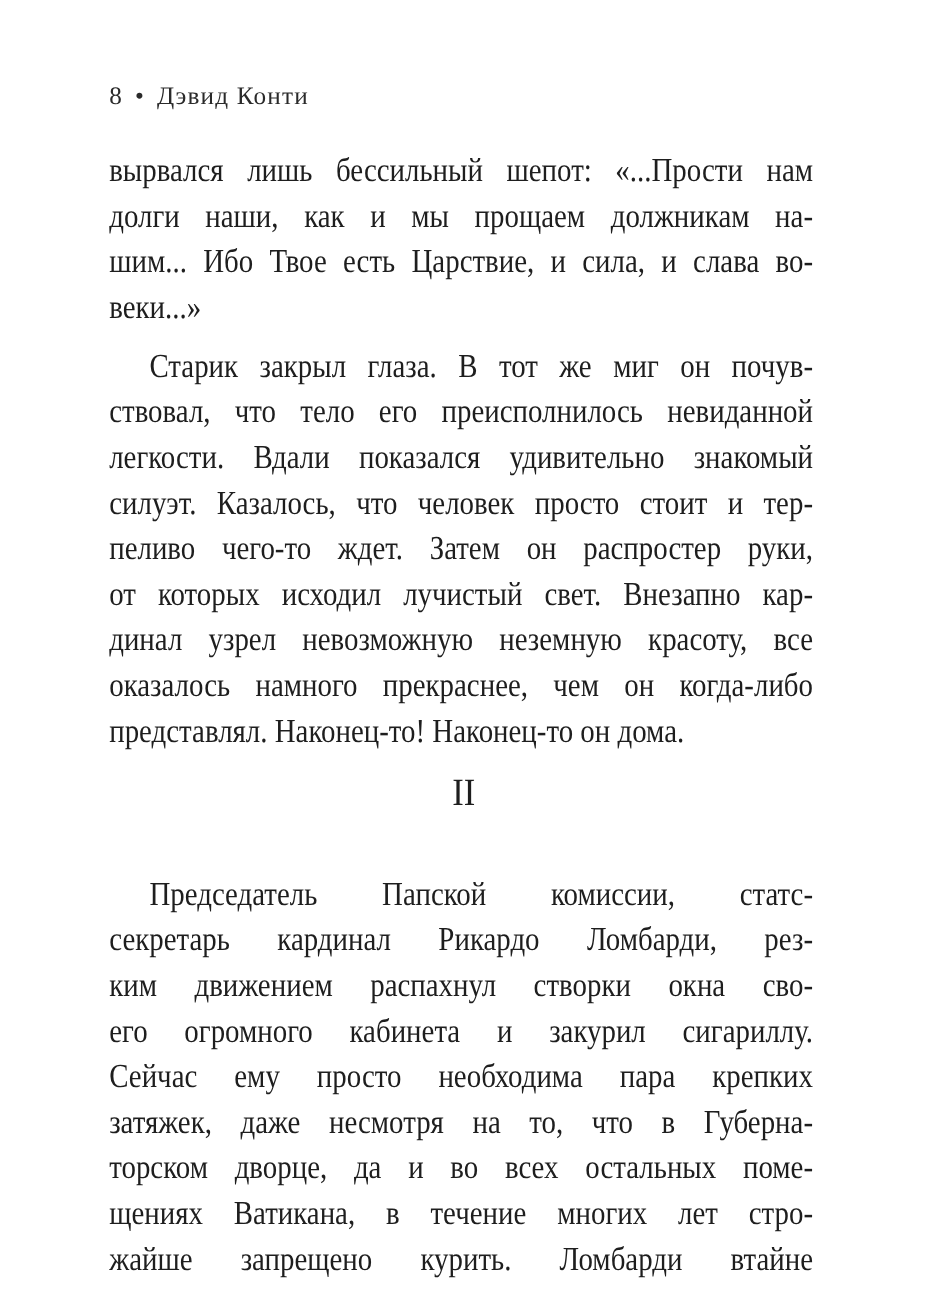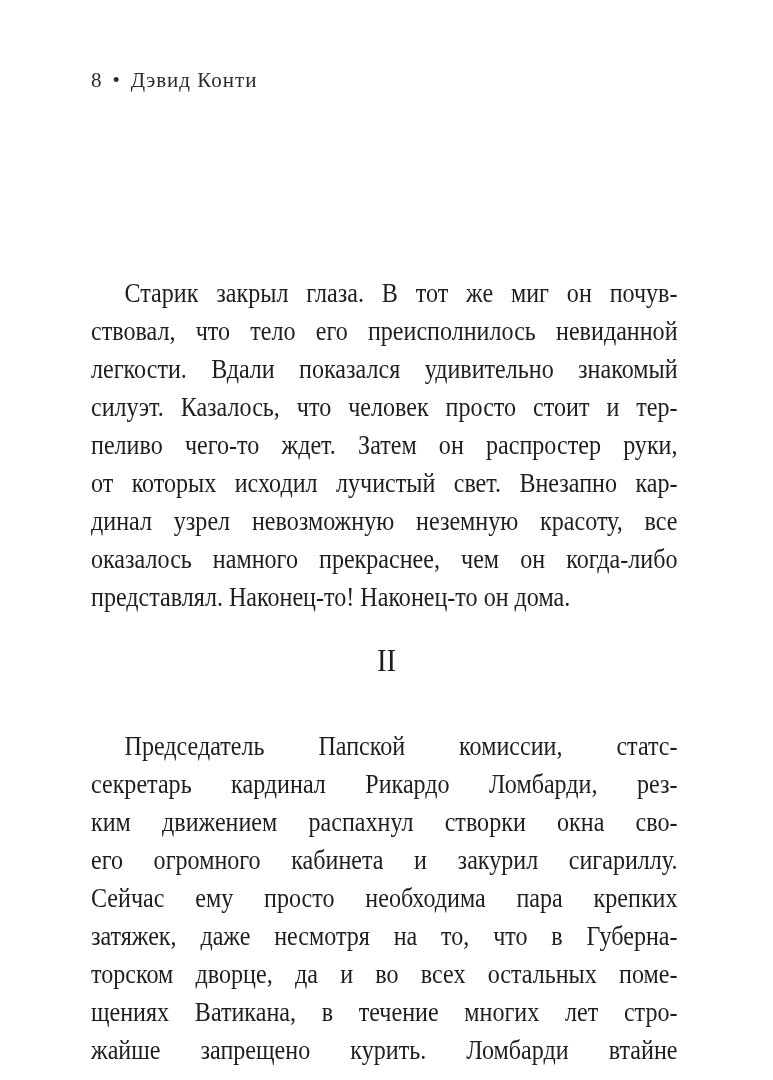--- a/index.html
+++ b/index.html
@@ -50,21 +50,21 @@
       width: 682px; 
     }
     .line.last {
       text-align-last: left;
     }
     .line.indent {
       padding-left: 39px;
       box-sizing: border-box;
     }
     #block1 { top: 124px; }
-    #block2 { top: 274px; }
+    #block2 { top: 287px; }
     .chapter-number {
       position: absolute;
       left: 0;
       width: 773px;
       top: 640px;
       text-align: center;
       font-size: 32px;
       line-height: 40px;
       transform: scaleX(0.9);
     }
@@ -72,20 +72,26 @@
   </style>
 </head>
 <body>
 
 <div class="page">
 
   <div class="running-head">
     <span>8</span><span class="sep">•</span><span>Дэвид Конти</span>
   </div>
 
+  <div class="text-block" id="block1">
+    <div class="line">вырвался лишь бессильный шепот: «...Прости нам</div>
+    <div class="line">долги наши, как и мы прощаем должникам на-</div>
+    <div class="line">шим... Ибо Твое есть Царствие, и сила, и слава во-</div>
+    <div class="line last">веки...»</div>
+  </div>
 
   <div class="text-block" id="block2">
     <div class="line indent">Старик закрыл глаза. В тот же миг он почув-</div>
     <div class="line">ствовал, что тело его преисполнилось невиданной</div>
     <div class="line">легкости. Вдали показался удивительно знакомый</div>
     <div class="line">силуэт. Казалось, что человек просто стоит и тер-</div>
     <div class="line">пеливо чего-то ждет. Затем он распростер руки,</div>
     <div class="line">от которых исходил лучистый свет. Внезапно кар-</div>
     <div class="line">динал узрел невозможную неземную красоту, все</div>
     <div class="line">оказалось намного прекраснее, чем он когда-либо</div>

